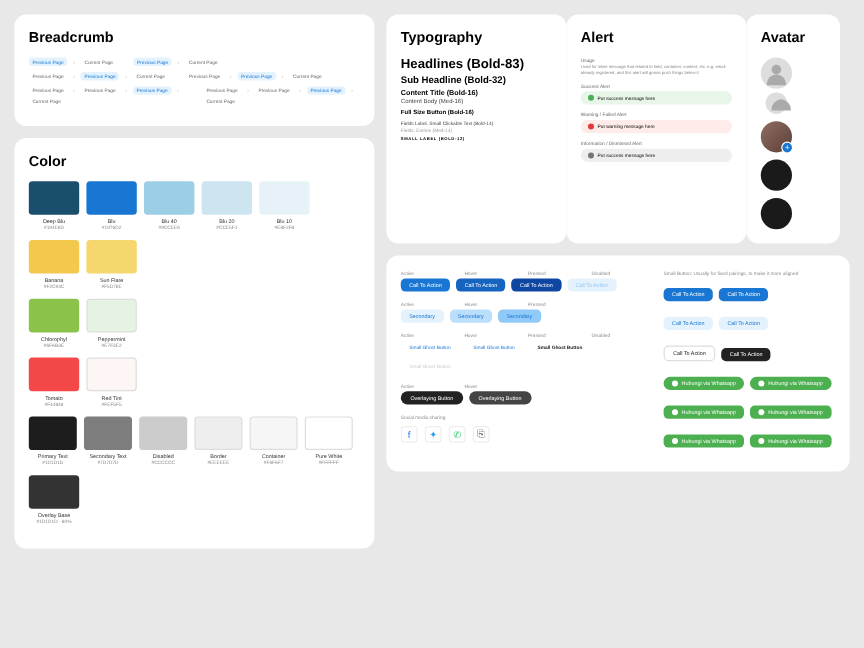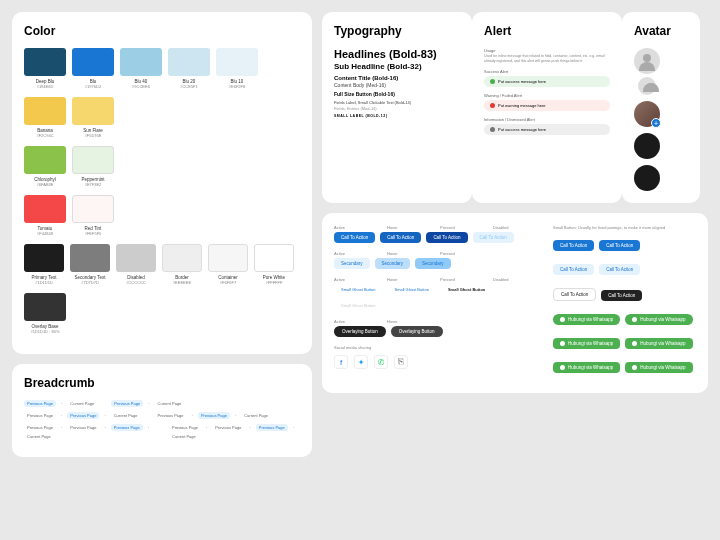--- a/index.html
+++ b/index.html
@@ -69,20 +69,73 @@
 .statelabels{display:flex;gap:5px;margin-bottom:2px}
 .statelabels span{font-size:4px;color:#888;width:48px}
 .right2{display:flex;flex-direction:column;gap:5px}
 </style>
 </head>
 <body>
 
 <div class="grid">
  <div class="left">
   <div class="card">
+   <h2>Breadcrumb</h2>
+   <div id="bc-area">
+          <div style="display: flex; gap: 14px;">
+            <div class="bc">
+              <span class="cur">Previous Page</span>
+              <span class="sep">›</span>
+              <span>Current Page</span>
+            </div>
+            <div class="bc">
+              <span class="cur">Previous Page</span>
+              <span class="sep">›</span>
+              <span>Current Page</span>
+            </div>
+          </div>
+          <div style="display: flex; gap: 14px;">
+            <div class="bc">
+              <span>Previous Page</span>
+              <span class="sep">›</span>
+              <span class="cur">Previous Page</span>
+              <span class="sep">›</span>
+              <span>Current Page</span>
+            </div>
+            <div class="bc">
+              <span>Previous Page</span>
+              <span class="sep">›</span>
+              <span class="cur">Previous Page</span>
+              <span class="sep">›</span>
+              <span>Current Page</span>
+            </div>
+          </div>
+          <div style="display: flex; gap: 14px;">
+            <div class="bc">
+              <span>Previous Page</span>
+              <span class="sep">›</span>
+              <span>Previous Page</span>
+              <span class="sep">›</span>
+              <span class="cur">Previous Page</span>
+              <span class="sep">›</span>
+              <span>Current Page</span>
+            </div>
+            <div class="bc">
+              <span>Previous Page</span>
+              <span class="sep">›</span>
+              <span>Previous Page</span>
+              <span class="sep">›</span>
+              <span class="cur">Previous Page</span>
+              <span class="sep">›</span>
+              <span>Current Page</span>
+            </div>
+          </div>
+        </div>
+  </div>
+  <div class="card">
    <h2>Color</h2>
    <div id="swatch-area">
           <div class="swatches" style="margin-bottom: 8px;">
             <div class="sw">
               <div class="box" style="background: rgb(25, 78, 109);"></div>
               <div class="nm">Deep Blu</div>
               <div class="hx">#194E6D</div>
             </div>
             <div class="sw">
               <div class="box" style="background: rgb(25, 118, 210);"></div>
@@ -171,73 +224,20 @@
               <div class="box" style="background: rgb(255, 255, 255); border: 1px solid rgb(221, 221, 221);"></div>
               <div class="nm">Pure White</div>
               <div class="hx">#FFFFFF</div>
             </div>
           </div>
           <div class="swatches" style="margin-bottom: 8px;">
             <div class="sw">
               <div class="box" style="background: rgb(51, 51, 51);"></div>
               <div class="nm">Overlay Base</div>
               <div class="hx">#1D1D1D · 80%</div>
-            </div>
-          </div>
-        </div>
-  </div>
-  <div class="card">
-   <h2>Breadcrumb</h2>
-   <div id="bc-area">
-          <div style="display: flex; gap: 14px;">
-            <div class="bc">
-              <span class="cur">Previous Page</span>
-              <span class="sep">›</span>
-              <span>Current Page</span>
-            </div>
-            <div class="bc">
-              <span class="cur">Previous Page</span>
-              <span class="sep">›</span>
-              <span>Current Page</span>
-            </div>
-          </div>
-          <div style="display: flex; gap: 14px;">
-            <div class="bc">
-              <span>Previous Page</span>
-              <span class="sep">›</span>
-              <span class="cur">Previous Page</span>
-              <span class="sep">›</span>
-              <span>Current Page</span>
-            </div>
-            <div class="bc">
-              <span>Previous Page</span>
-              <span class="sep">›</span>
-              <span class="cur">Previous Page</span>
-              <span class="sep">›</span>
-              <span>Current Page</span>
-            </div>
-          </div>
-          <div style="display: flex; gap: 14px;">
-            <div class="bc">
-              <span>Previous Page</span>
-              <span class="sep">›</span>
-              <span>Previous Page</span>
-              <span class="sep">›</span>
-              <span class="cur">Previous Page</span>
-              <span class="sep">›</span>
-              <span>Current Page</span>
-            </div>
-            <div class="bc">
-              <span>Previous Page</span>
-              <span class="sep">›</span>
-              <span>Previous Page</span>
-              <span class="sep">›</span>
-              <span class="cur">Previous Page</span>
-              <span class="sep">›</span>
-              <span>Current Page</span>
             </div>
           </div>
         </div>
   </div>
  </div>
  <div class="right">
   <div class="toprow">
    <div class="card typo">
     <h2>Typography</h2>
     <h3>Headlines (Bold-83)</h3>

